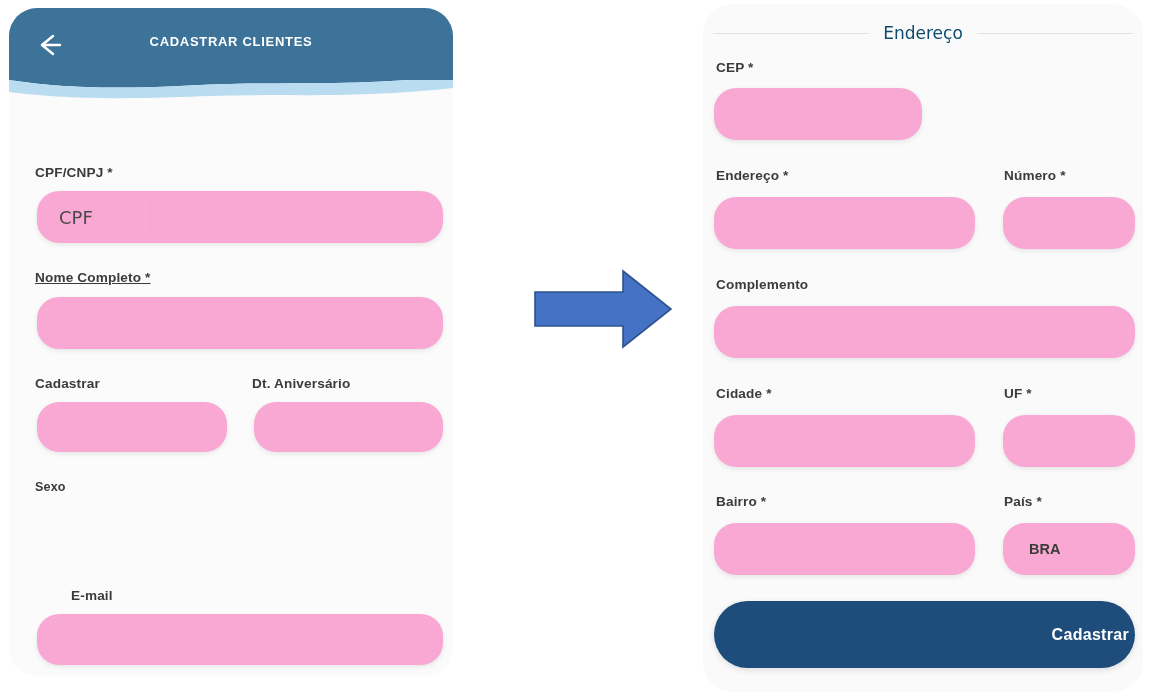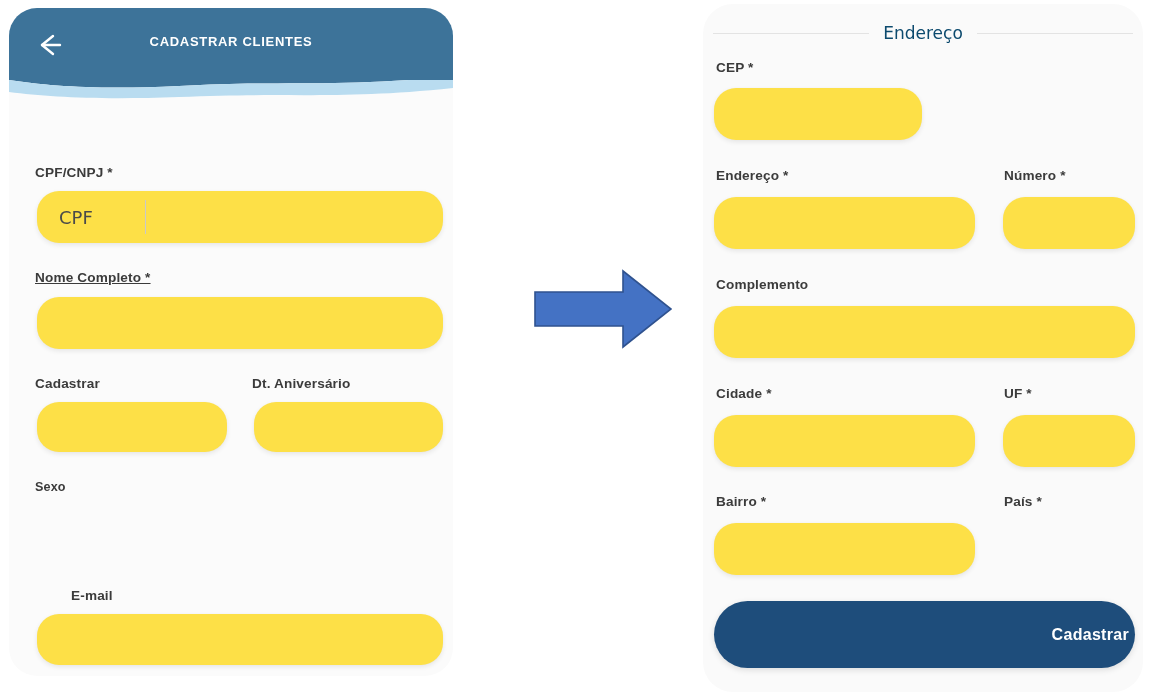--- a/index.html
+++ b/index.html
@@ -85,21 +85,21 @@
     font-weight: bold;
     color: #3b3b3b;
     letter-spacing: 0.15px;
     white-space: nowrap;
   }
   .field-label.light {
     font-size: 12.6px;
   }
 
   .input-box {
-    background: #fde047;
+    background: #f9a8d4;
     border-radius: 22px;
     box-shadow: 0 2px 5px rgba(0,0,0,0.085), 0 0 0 0.5px rgba(0,0,0,0.012);
     box-sizing: border-box;
     position: relative;
   }
 
   .input-value {
     position: absolute;
     left: 22px;
     top: 50%;
@@ -305,15 +305,18 @@
   <div class="field-label" id="lbl-cidade">Cidade *</div>
   <div class="input-box" id="box-cidade"></div>
 
   <div class="field-label" id="lbl-uf">UF *</div>
   <div class="input-box" id="box-uf"></div>
 
   <div class="field-label" id="lbl-bairro">Bairro *</div>
   <div class="input-box" id="box-bairro"></div>
 
   <div class="field-label" id="lbl-pais">País *</div>
+  <div class="input-box" id="box-pais">
+    <span class="pais-value">BRA</span>
+  </div>
 
   <button id="submit-button">Cadastrar</button>
 </div>
 
 </body></html>

